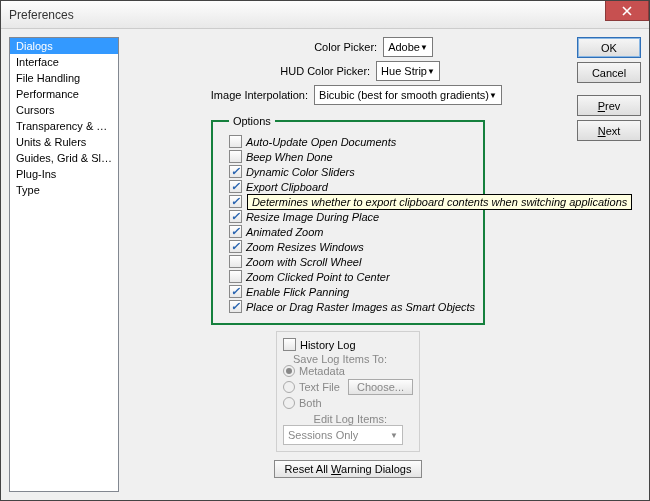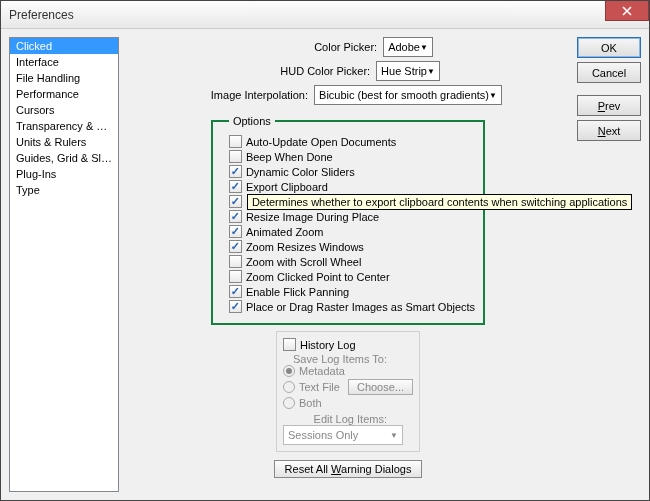--- a/index.html
+++ b/index.html
@@ -14,21 +14,21 @@
 .sidebar-item { padding: 2px 6px; cursor: default; white-space: nowrap; overflow: hidden; text-overflow: ellipsis; }
 .sidebar-item.selected { background: #3399ff; color: #fff; }
 .main { flex: 1; display: flex; gap: 8px; }
 .center { flex: 1; display: flex; flex-direction: column; align-items: center; }
 .row { display: flex; align-items: center; margin-bottom: 4px; }
 .row label.lbl { width: 120px; text-align: right; padding-right: 6px; }
 .combo { flex: 1; max-width: 230px; height: 20px; border: 1px solid #7a7a7a; background: #fff; display: flex; align-items: center; padding: 0 4px; justify-content: space-between; }
 .combo .arrow { font-size: 8px; }
 fieldset.options { border: 2px solid #15803d; margin-top: 6px; padding: 8px 8px 8px 16px; position: relative; }
 fieldset legend { padding: 0 4px; }
-.chk { display: flex; align-items: center; margin-bottom: 2px; position: relative; }
+.chk { display: flex; align-items: center; margin-bottom: 2px; position: relative; font-style: italic; }
 .chkbox { width: 13px; height: 13px; border: 1px solid #888; background: linear-gradient(#fff,#e8e8e8); margin-right: 4px; display: flex; align-items: center; justify-content: center; }
 .chkbox.checked::after { content: "✓"; color: #2b66b1; font-size: 11px; line-height: 1; font-weight: bold; }
 .tooltip { position: absolute; left: 18px; top: 14px; background: #ffffe1; border: 1px solid #000; padding: 1px 4px; white-space: nowrap; z-index: 10; font-size: 11px; }
 .history { border: 1px solid #d0d0d0; margin-top: 6px; padding: 6px; }
 .history .top { display: flex; align-items: center; }
 .history .grid { display: flex; margin-top: 2px; flex-direction: column; }
 .history .col1 { width: 110px; text-align: right; color: #888; padding-right: 6px; }
 .history .col2 { flex: 1; color: #888; }
 .radio-row { display: flex; align-items: center; margin-bottom: 2px; gap: 4px; }
 .radio { width: 12px; height: 12px; border: 1px solid #aaa; border-radius: 50%; display: inline-flex; align-items: center; justify-content: center; }
@@ -49,21 +49,21 @@
   <div class="titlebar">
     <span class="title">Preferences</span>
     <div class="close-btn">
       <svg viewBox="0 0 10 10">
           <path d="M1 1 L9 9 M9 1 L1 9" stroke="#fff" stroke-width="1.6"></path>
         </svg>
     </div>
   </div>
   <div class="body">
     <div class="sidebar" id="sidebar">
-        <div class="sidebar-item selected">Clicked</div>
+        <div class="sidebar-item selected">Dialogs</div>
         <div class="sidebar-item">Interface</div>
         <div class="sidebar-item">File Handling</div>
         <div class="sidebar-item">Performance</div>
         <div class="sidebar-item">Cursors</div>
         <div class="sidebar-item">Transparency &amp; Gamut</div>
         <div class="sidebar-item">Units &amp; Rulers</div>
         <div class="sidebar-item">Guides, Grid &amp; Slices</div>
         <div class="sidebar-item">Plug-Ins</div>
         <div class="sidebar-item">Type</div>
       </div>

